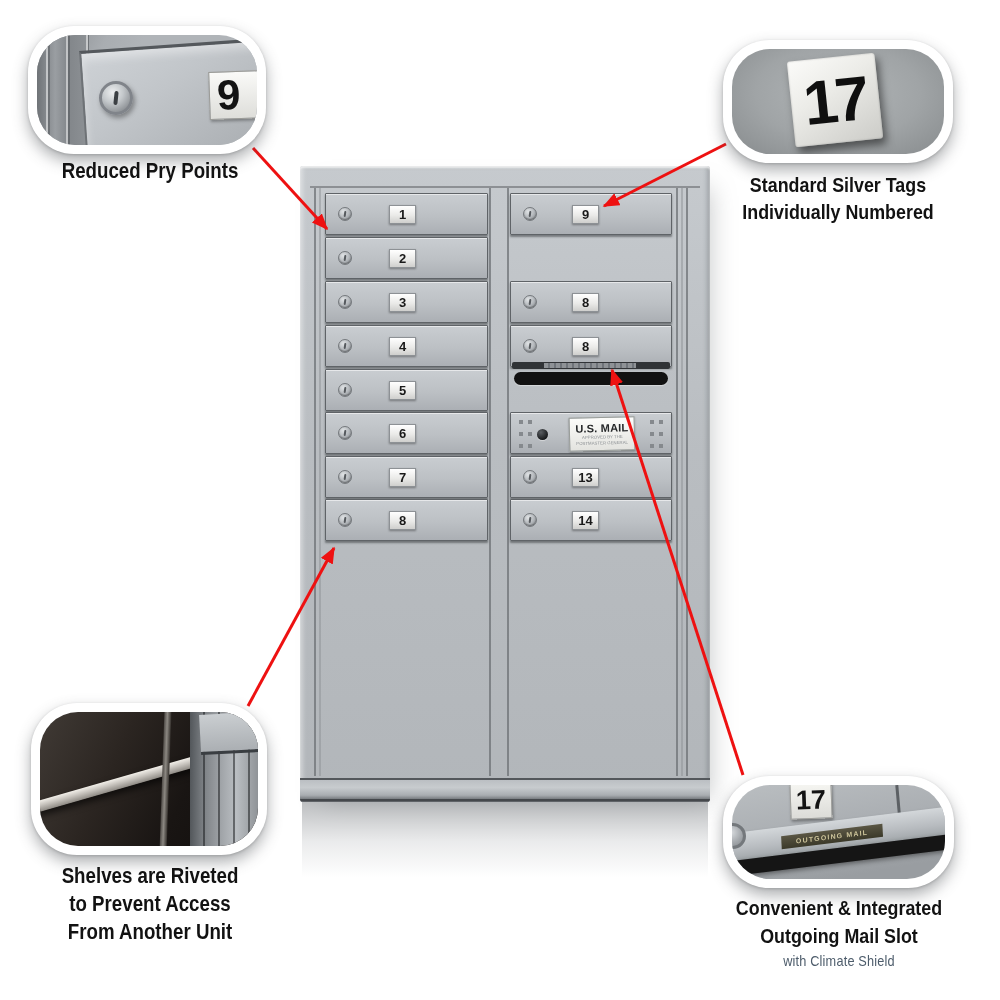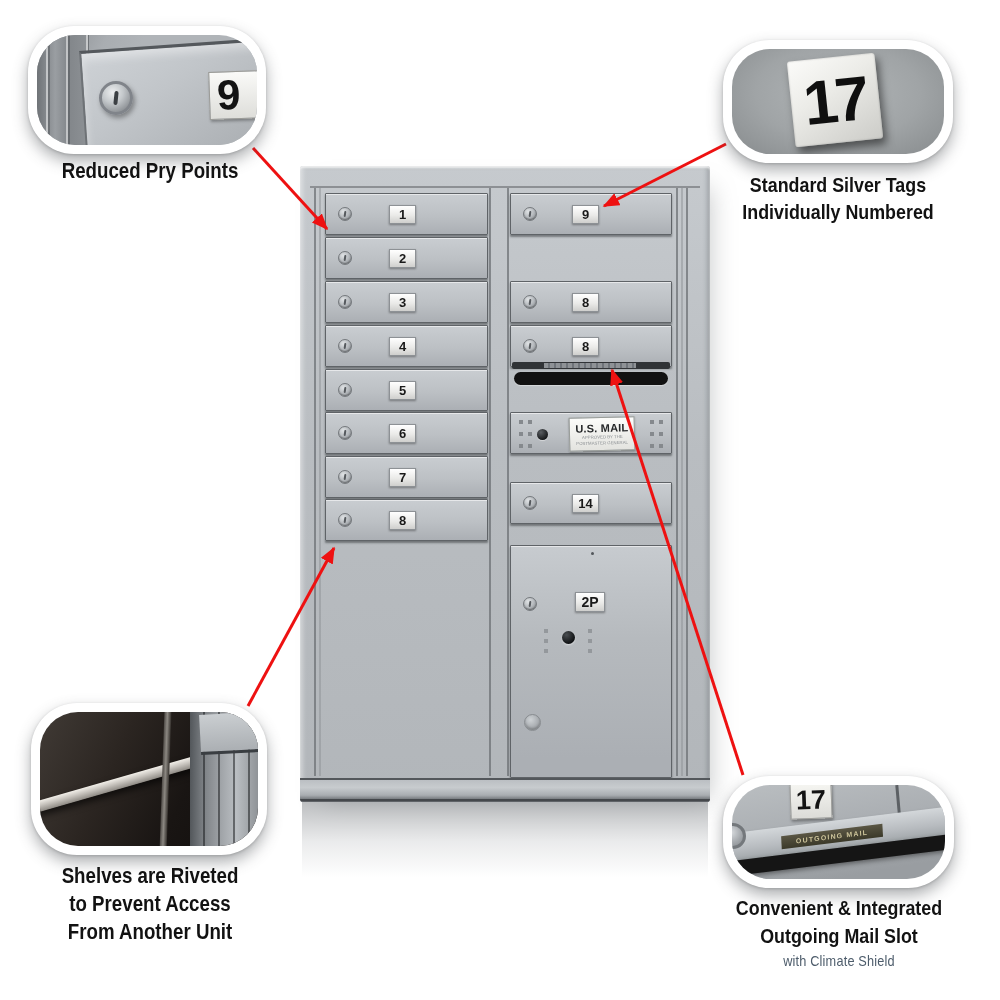--- a/index.html
+++ b/index.html
@@ -316,33 +316,29 @@
       <span class="perf perf-l"></span>
       <span class="perf perf-r"></span>
       <span class="usps-lockdot"></span>
       <div class="usps-label">
         <b>U.S. MAIL</b>
         <i>APPROVED BY THE</i>
         <i>POSTMASTER GENERAL</i>
       </div>
     </div>
 
-    <div class="door col-r" style="top:316px">
+    <div class="door col-r" style="top:290px">
+        <span class="lock"></span>
+        <span class="tag">13</span>
+      </div>
+    <div class="door col-r" style="top:333px">
         <span class="lock"></span>
         <span class="tag">14</span>
       </div>
 
-    <div class="door col-r parcel">
-      <span class="peep"></span>
-      <span class="lock"></span>
-      <span class="tag-p">2P</span>
-      <span class="knob"></span>
-      <span class="pholes"></span>
-      <span class="pbolt"></span>
-    </div>
 
     <div class="base"></div>
   </div>
   <div class="cab-shadow"></div>
 
   <svg class="arrows" width="1000" height="1000" viewBox="0 0 1000 1000">
     <defs>
       <marker id="ah" markerWidth="7" markerHeight="6" refX="5" refY="2.25" orient="auto" markerUnits="strokeWidth">
         <path d="M0,0 L5.5,2.25 L0,4.5 Z" fill="#ee1111"></path>
       </marker>

